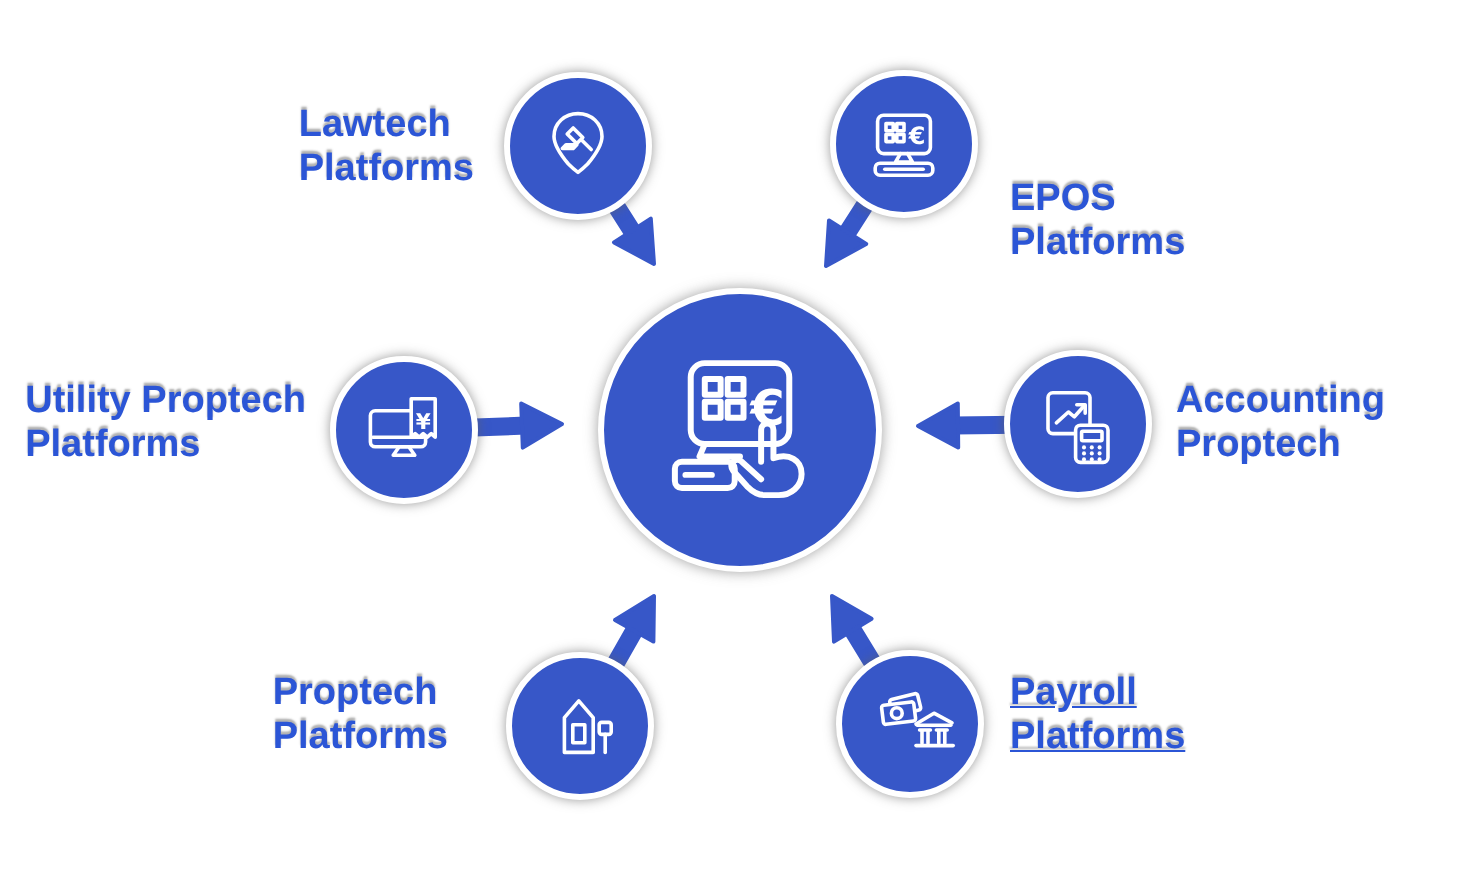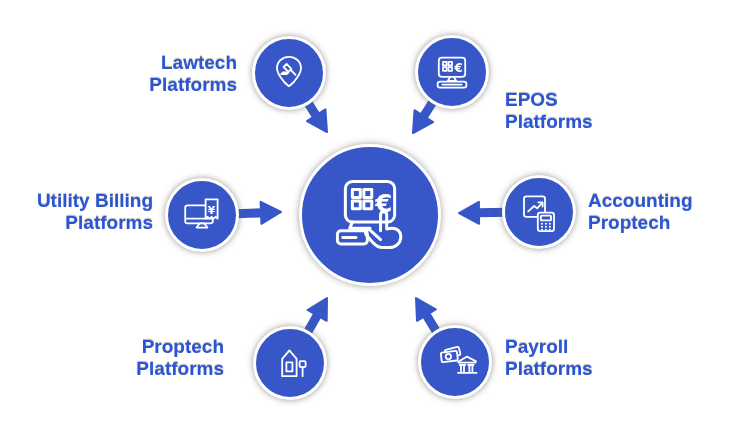--- a/index.html
+++ b/index.html
@@ -33,21 +33,21 @@
   .icon{fill:none;stroke:var(--icon-stroke);stroke-width:3;stroke-linecap:round;stroke-linejoin:round;}
   .hub .icon{stroke-width:3.4;}
   .fill-primary{fill:var(--primary);}
   .dot{fill:var(--icon-stroke);stroke:none;}
   .glyph{fill:var(--icon-stroke);stroke:none;font-family:"DejaVu Sans",sans-serif;font-weight:bold;}
 
   
   .label{position:absolute;z-index:3;font-weight:700;font-size:19px;line-height:21.5px;
          color:var(--label-text);white-space:pre-line;
          text-shadow:0 -1.5px 1px rgba(80,80,80,.45);}
-  .align-right{text-align:right;}
+  .align-right{text-align:left;}
   .align-left{text-align:left;}
 </style>
 </head>
 <body>
 
 <div class="canvas">
 
   <svg class="arrows" width="738" height="446" viewBox="0 0 738 446">
     <g>
       <path class="shaft-under" d="M289 73 L316 115.5"></path>
@@ -131,21 +131,21 @@
 
   <div class="node" style="left:165px;top:178px;">
     <svg class="icon" width="48" height="48" viewBox="0 0 80 80">
       <rect x="12" y="24" width="46" height="30" rx="4"></rect>
       <path d="M14 46 h42"></path>
       <path d="M31 61 l5 -7 h8 l5 7 z"></path>
       <path class="fill-primary" d="M46 14 h20 v32 l-3.3 -3 l-3.3 3 l-3.4 -3 l-3.3 3 l-3.4 -3 l-3.3 3 z"></path>
       <text class="glyph" x="56" y="39" font-size="18" text-anchor="middle">¥</text>
     </svg>
   </div>
-  <div class="label align-right" style="right:585px;top:190px;">Utility Billing
+  <div class="label align-right" style="right:585px;top:190px;">Utility Proptech
 Platforms</div>
 
   <div class="node" style="left:502px;top:175px;">
     <svg class="icon" width="48" height="48" viewBox="0 0 80 80">
       <rect x="15" y="14" width="35" height="34" rx="4"></rect>
       <path d="M22 39 L32 30 L37 34 L45 25"></path>
       <path d="M39 24 h7 v7"></path>
       <rect class="fill-primary" x="38" y="41" width="27" height="31" rx="4"></rect>
       <rect x="43" y="46" width="17" height="8" rx="1"></rect>
       <circle class="dot" cx="45" cy="59.5" r="1.7"></circle>
@@ -178,16 +178,16 @@
       <rect x="24" y="17" width="24" height="14" rx="2" transform="rotate(-14 36 24)"></rect>
       <rect class="fill-primary" x="17" y="23" width="27" height="16" rx="2" transform="rotate(-7 30 31)"></rect>
       <circle cx="29" cy="31" r="4.5"></circle>
       <path d="M45 40 L60 31 L75 39"></path>
       <path d="M46 41 h28"></path>
       <path d="M48 45 h9 M50 45 v11 M55 45 v11"></path>
       <path d="M62 45 h9 M64 45 v11 M69 45 v11"></path>
       <path d="M45 58 h31"></path>
     </svg>
   </div>
-  <div class="label align-left" style="left:505px;top:336px;">Payroll
+  <div class="label align-left" style="left:505px;top:336px;text-decoration:underline;">Payroll
 Platforms</div>
 
 </div>
 
 </body></html>

